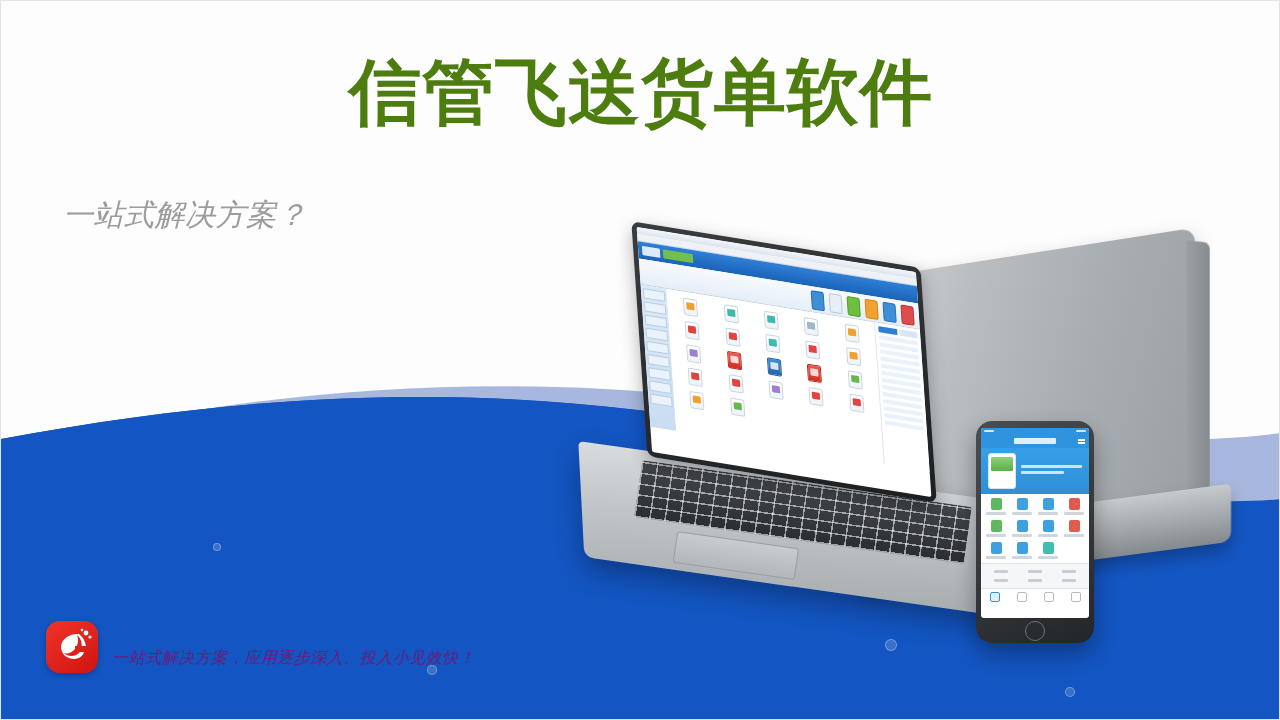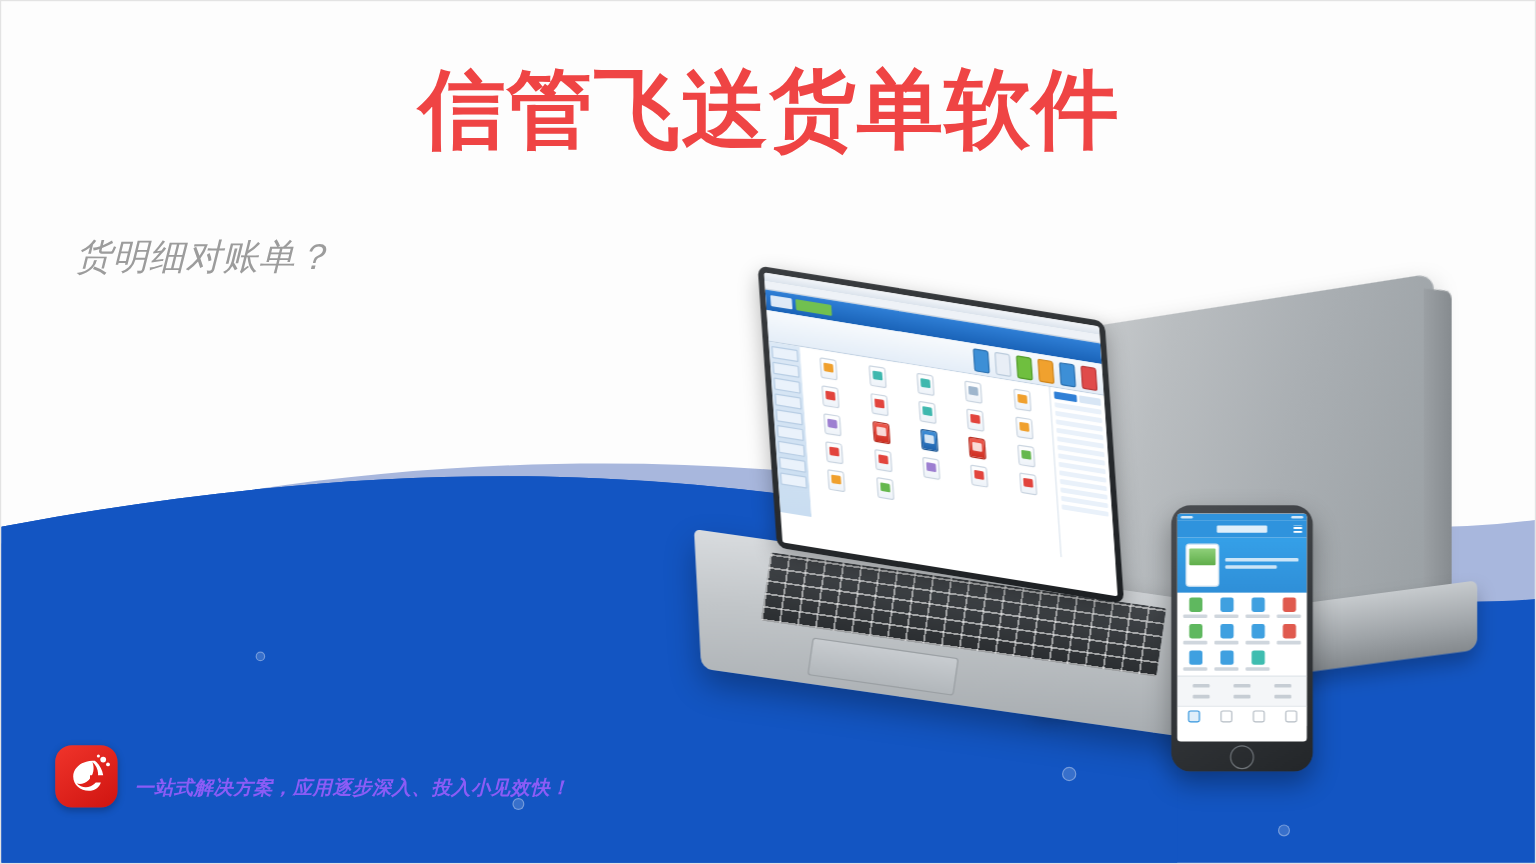--- a/index.html
+++ b/index.html
@@ -25,21 +25,21 @@
 
   .bubble{position:absolute;border-radius:50%;background:rgba(255,255,255,.16);
           border:1px solid rgba(255,255,255,.30);}
 
   
   .title{
     position:absolute;left:0;top:52px;width:1280px;
     text-align:center;
     font-size:72px;line-height:78px;
     font-weight:bold;
-    color:#ef4444;
+    color:#4d7c0f;
     letter-spacing:1px;
     white-space:nowrap;
   }
 
   
   .body-copy{
     position:absolute;left:62px;top:192px;width:700px;
     color:#9c9c9c;
     font-style:italic;
     font-weight:400;
@@ -217,21 +217,21 @@
     background:linear-gradient(145deg,#f0342b,#cf1410);
     box-shadow:0 2px 6px rgba(0,0,0,.25);
     position:relative;flex:none;
   }
   .brand-logo .mark{position:absolute;inset:0;}
   .brand-name{
     color:#ffffff;font-size:38px;line-height:42px;font-weight:bold;font-style:italic;
     letter-spacing:2px;white-space:nowrap;text-shadow:0 1px 2px rgba(0,0,0,.18);
   }
   .brand-tag{
-    color:#8b5cf6;font-size:16px;line-height:20px;font-weight:bold;font-style:italic;
+    color:#701a75;font-size:16px;line-height:20px;font-weight:normal;font-style:italic;
     white-space:nowrap;padding-bottom:5px;letter-spacing:.5px;
   }
 </style>
 </head>
 <body>
 
 <div id="slide">
 
   <div class="wave-layer">
     <svg class="wave-svg" viewBox="0 0 1280 720" preserveAspectRatio="none">
@@ -243,21 +243,21 @@
     </svg>
     <span class="bubble" style="left:884px;top:638px;width:10px;height:10px;"></span>
     <span class="bubble" style="left:1064px;top:686px;width:8px;height:8px;"></span>
     <span class="bubble" style="left:212px;top:542px;width:6px;height:6px;"></span>
     <span class="bubble" style="left:426px;top:664px;width:8px;height:8px;"></span>
   </div>
 
   <div class="title">信管飞送货单软件</div>
 
   <div class="body-copy">
-    <div class="line2">货明细对账单？</div>
+    <div class="line2">一站式解决方案？</div>
   </div>
 
   <div class="devices">
 
     <div class="laptop-back"></div>
     <div class="laptop-back-base">
       <div class="laptop-back-kb"></div>
     </div>
 
     <div class="laptop-front">

